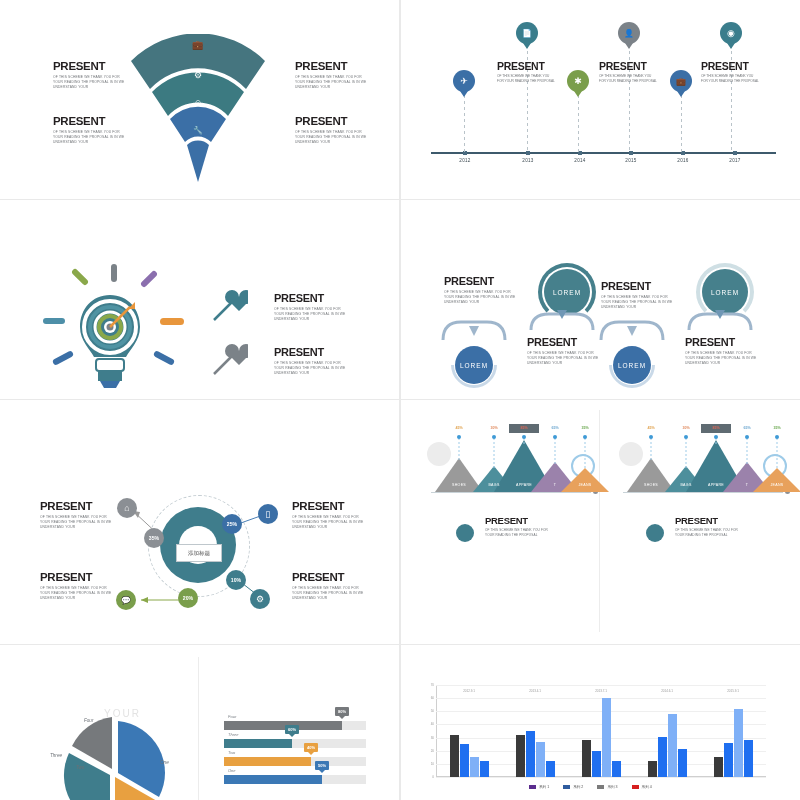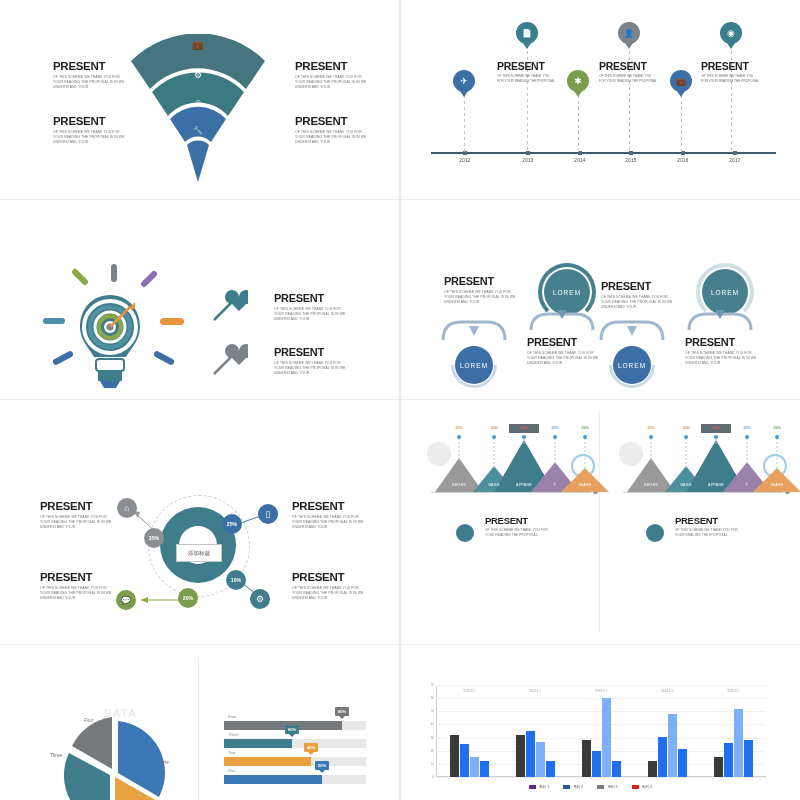--- a/index.html
+++ b/index.html
@@ -405,21 +405,21 @@
     <div style="position:absolute;left:245px;top:124px;width:18px;height:18px;border-radius:50%;background:#3f7d8c"></div>
     <div class="t-blk mt-txt" style="left:274px;top:115px">
       <div class="present">PRESENT</div>
       <div class="body-txt">OF THIS SCHEME WE THANK YOU FOR YOUR READING THE PROPOSAL</div>
     </div>
   </div>
 
   <div class="panel r3 cL">
     <div style="position:absolute;left:198px;top:12px;width:1px;height:145px;background:#ececec"></div>
 
-    <div style="position:absolute;left:104px;top:63px;font-size:10px;color:#e3e3e3;letter-spacing:2px">DATA</div>
+    <div style="position:absolute;left:104px;top:63px;font-size:10px;color:#e3e3e3;letter-spacing:2px">YOUR</div>
 
     <svg style="position:absolute;left:55px;top:70px" width="120" height="120" viewBox="0 0 120 120">
       <path d="M63,58 L63,6 A52,52 0 0 1 104,82 Z" fill="#3b78b5"></path>
       <path d="M60,62 L102,86 A52,52 0 0 1 60,114 Z" fill="#e8a040"></path>
       <path d="M55,60 L55,112 A52,52 0 0 1 14,38 Z" fill="#3f7d8c"></path>
       <path d="M57,54 L17,31 A52,52 0 0 1 57,2 Z" fill="#76797c"></path>
     </svg>
     <div class="pieLbl" style="left:160px;top:115px">One</div>
     <div class="pieLbl" style="left:76px;top:120px">Two</div>
     <div class="pieLbl" style="left:50px;top:108px">Three</div>

